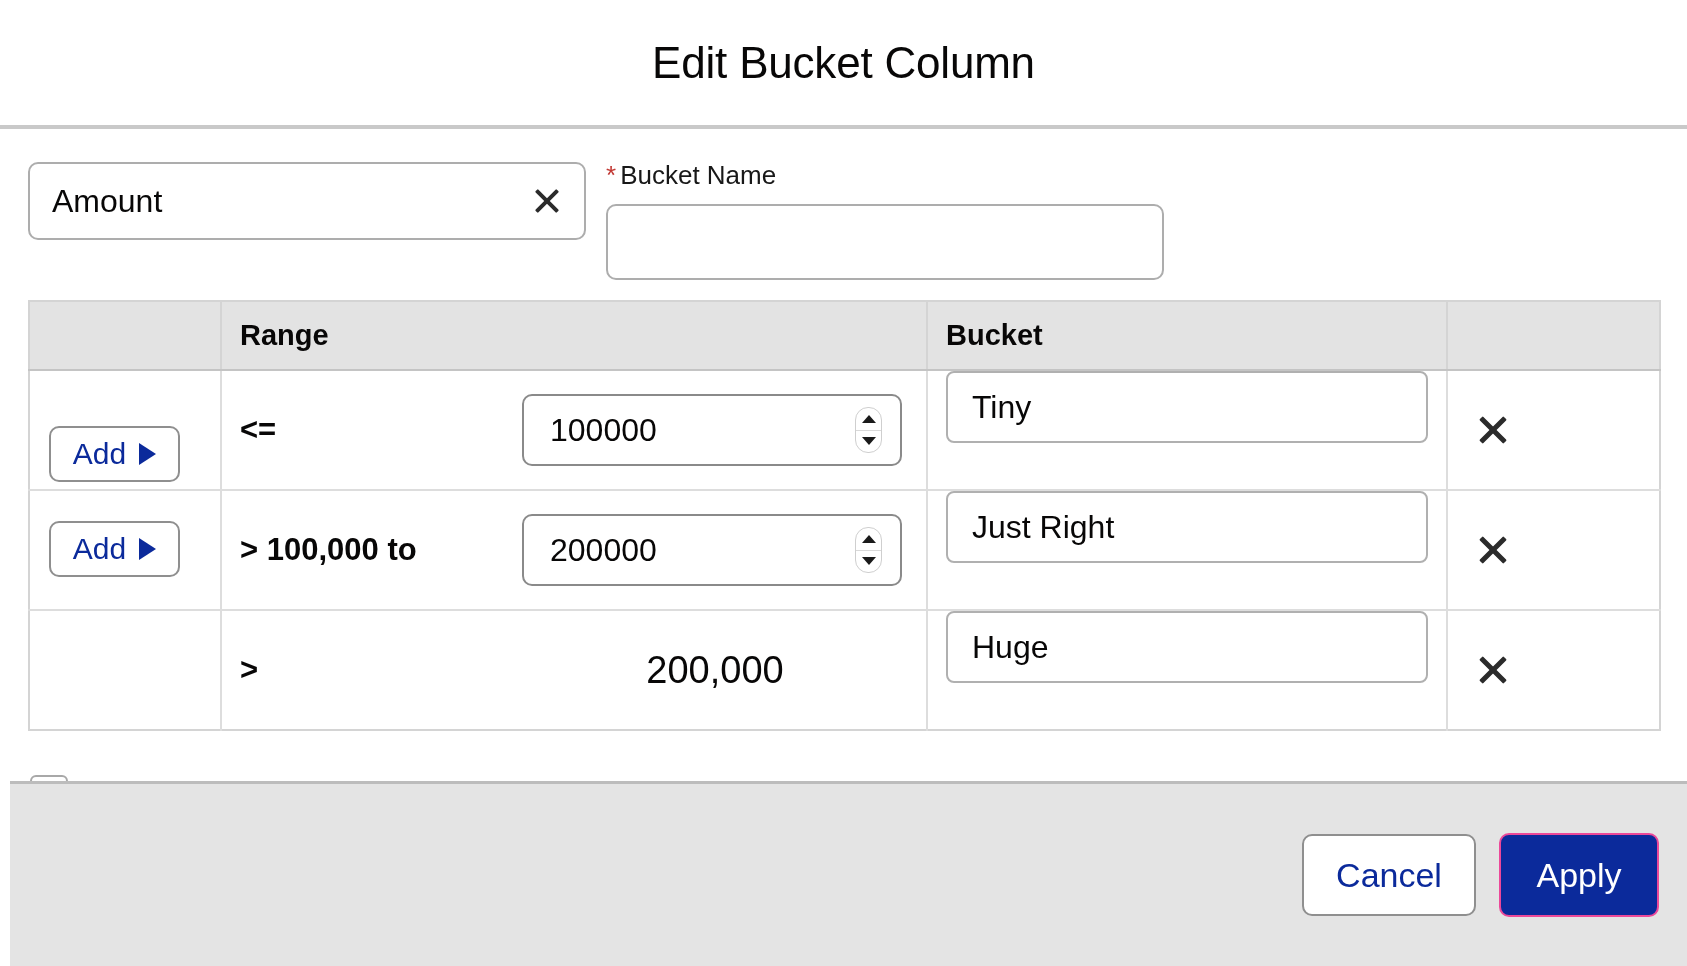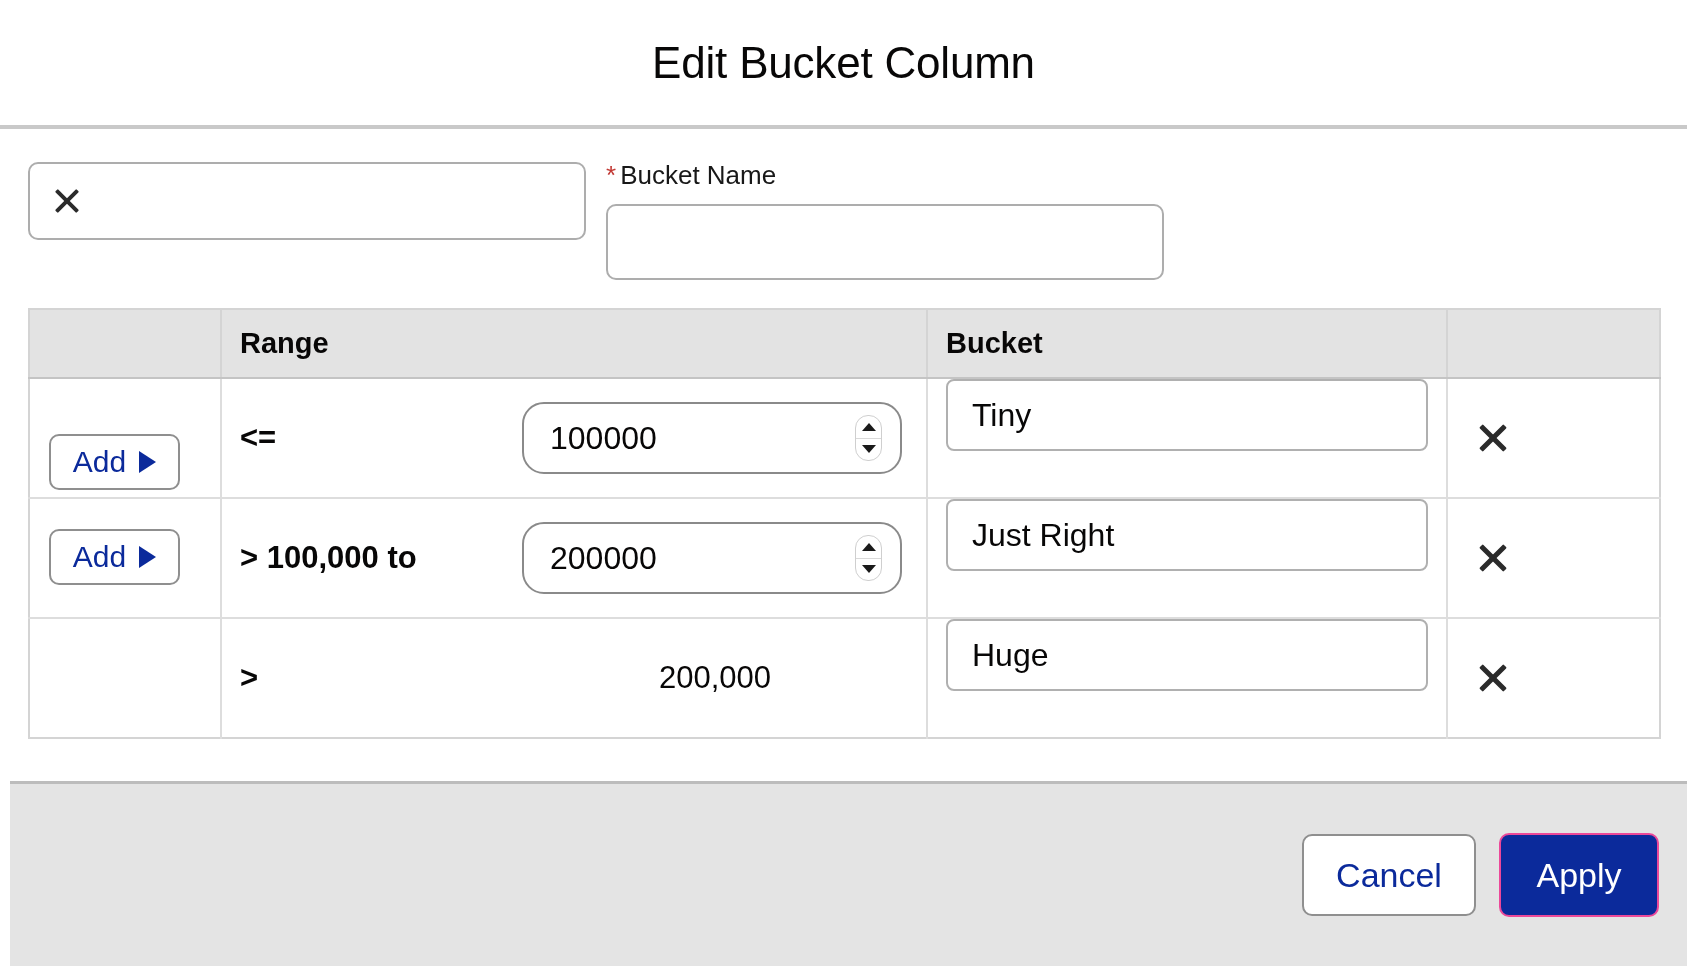--- a/index.html
+++ b/index.html
@@ -104,21 +104,21 @@
     border-radius: 1px;
   }
   .x-icon::before { transform: translate(-50%,-50%) rotate(45deg); }
   .x-icon::after  { transform: translate(-50%,-50%) rotate(-45deg); }
 
   .x-icon.big { width: 34px; height: 34px; }
   .x-icon.big::before, .x-icon.big::after { width: 34px; height: 5px; }
 
   
   .bucket-table-wrap {
-    margin-top: 28px;
+    margin-top: 20px;
     position: relative;
   }
   table.bucket-table {
     width: 1631px;
     border-collapse: collapse;
     table-layout: fixed;
     border: 2px solid #d4d4d4;
   }
   table.bucket-table th {
     background: #e3e3e3;
@@ -154,32 +154,32 @@
     padding: 0 18px;
   }
   .range-op {
     font-size: 31px;
     font-weight: bold;
     color: #080707;
     width: 282px;
     flex: 0 0 auto;
   }
   .range-static {
-    font-size: 31px;
+    font-size: 38px;
     color: #080707;
     text-align: center;
     flex: 1;
   }
 
   .num-input {
     position: relative;
     width: 380px;
     height: 72px;
     border: 2px solid #8a8a8a;
-    border-radius: 22px;
+    border-radius: 10px;
     background: #fff;
     display: flex;
     align-items: center;
     padding: 10px 24px;
   }
   .num-input input {
     border: 0; outline: none;
     background: transparent;
     font-size: 32px;
     font-family: "Liberation Sans", sans-serif;
@@ -340,20 +340,21 @@
 <div class="modal-header">
   <h1 class="modal-title">Edit Bucket Column</h1>
 </div>
 
 <div class="modal-body">
 
   <div class="field-row">
 
     <div class="form-group field-col">
       <div class="pill-input field-input">
+        <span class="value-text">Amount</span>
         <span class="x-icon"></span>
       </div>
     </div>
 
     <div class="form-group bucket-col">
       <label class="form-label"><span class="req-star">*</span><span>Bucket Name</span></label>
       <div class="pill-input">
         <input class="empty-input" type="text" placeholder="" style="">
       </div>
     </div>

